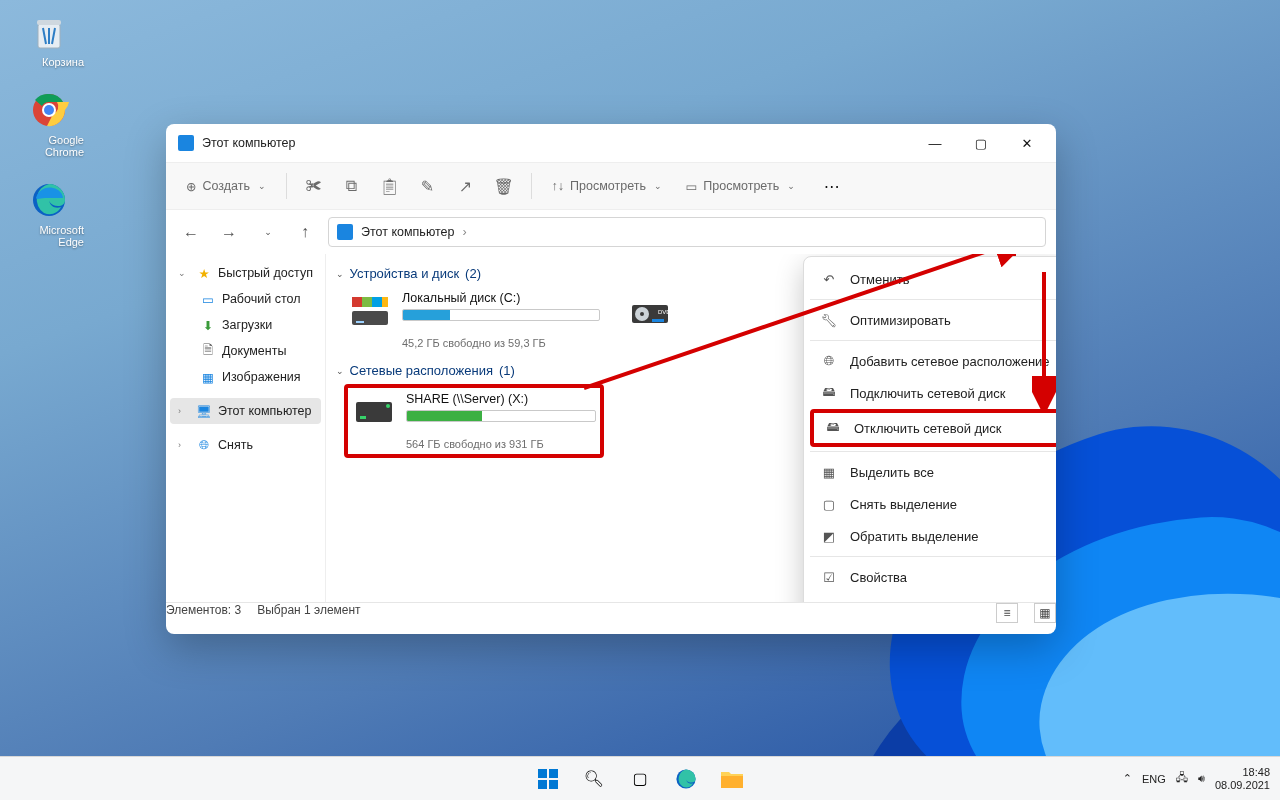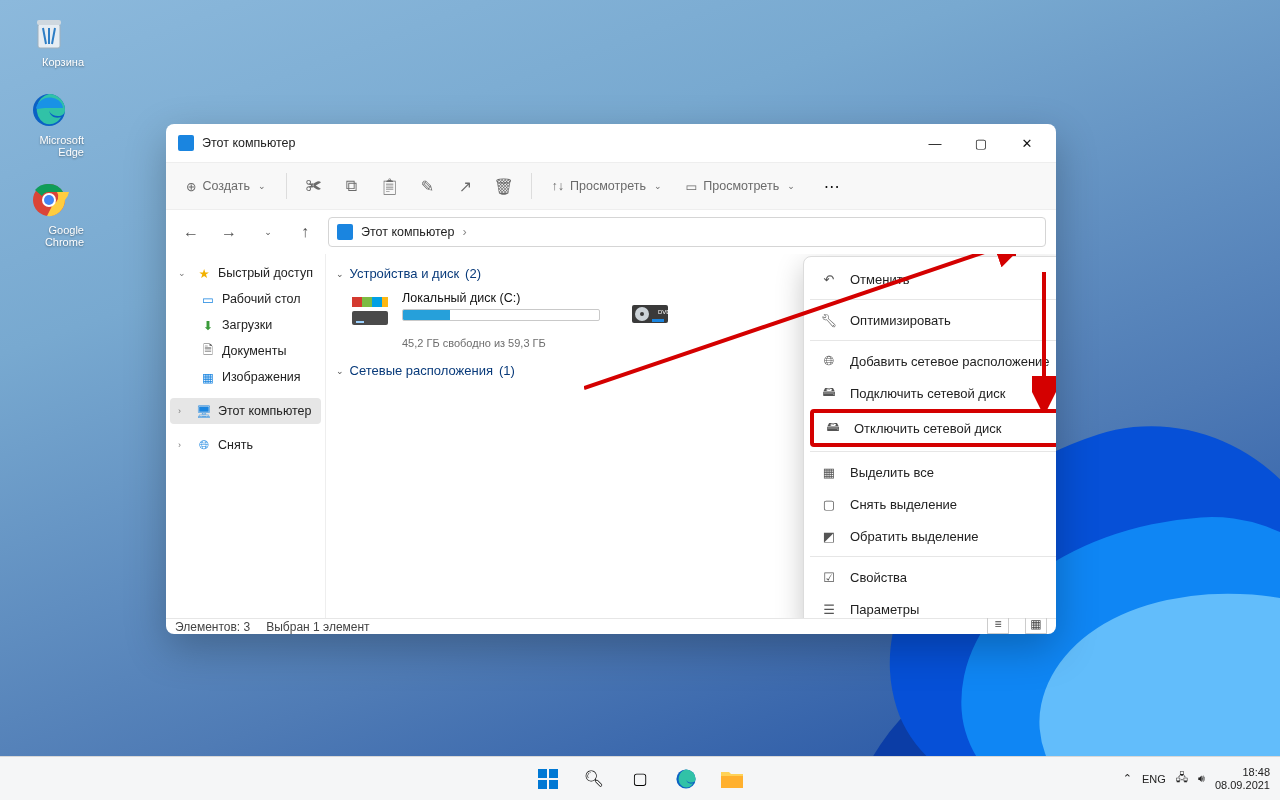--- a/index.html
+++ b/index.html
@@ -67,21 +67,21 @@
   .menu { position:absolute; left:477px; top:2px; width:268px; background:#fff; border:1px solid #dcdcdc; border-radius:8px; box-shadow:0 10px 28px rgba(0,0,0,.22); padding:6px; z-index:5; font-size:13px; }
   .menu .mi{height:32px;display:flex;align-items:center;gap:12px;padding:0 10px;border-radius:4px;cursor:pointer;color:#222;}
   .menu hr{border:none;border-top:1px solid #e6e6e6;margin:4px 0;}
   .menu .mico{width:18px;height:18px;display:flex;align-items:center;justify-content:center;color:#555;}
   .menu .mi.framed{border:4px solid #d40000;border-radius:4px;height:38px;}
 
   
   svg.arrow{position:absolute;pointer-events:none;z-index:6;}
 
   
-  .statusbar{height:16px;border-top:1px solid #e6e6e6;display:flex;align-items:flex-end;padding:0 9px;font-size:12px;color:#444;gap:16px;}
+  .statusbar{height:32px;border-top:1px solid #e6e6e6;display:flex;align-items:flex-start;padding:0 0;font-size:12px;color:#444;gap:16px;}
   .statusbar .sp{flex:1;}
   .statusbar .vbtn{width:22px;height:20px;display:flex;align-items:center;justify-content:center;border:1px solid #ccc;cursor:pointer;}
 
   
   .taskbar{position:absolute;left:0;bottom:0;width:1280px;height:44px;background:#f5f6f7;border-top:1px solid #d8d8d8;display:flex;align-items:center;}
   .taskbar .center{position:absolute;left:50%;transform:translateX(-50%);display:flex;align-items:center;gap:6px;}
   .tb{width:40px;height:40px;display:flex;align-items:center;justify-content:center;border-radius:4px;cursor:pointer;}
   .taskbar .tray{position:absolute;right:10px;display:flex;align-items:center;gap:10px;color:#222;font-size:11px;cursor:pointer;}
   .tray .col{display:flex;flex-direction:column;align-items:flex-end;line-height:1.15;}
 </style>
@@ -102,38 +102,38 @@
           <rect x="9" y="12" width="22" height="24" rx="2" fill="#e6edf3" stroke="#9fb0bd"></rect>
           <rect x="8" y="8" width="24" height="5" rx="2" fill="#cfd8df"></rect>
           <path d="M14 16 L17 32 M20 16 L20 32 M26 16 L23 32" stroke="#2e7ec5" stroke-width="2"></path>
         </svg>
     </div>
     <div>Корзина</div>
   </div>
   <div class="di">
     <div class="ic">
       <svg width="40" height="40" viewBox="0 0 40 40">
-          <circle cx="20" cy="20" r="16" fill="#0b61c4"></circle>
-          <path d="M20 4a16 16 0 0 1 16 16c0 4-3 6-7 6-8 0-9-6-9-6 1 7 7 9 12 7-3 6-10 9-17 6A16 16 0 0 1 20 4z" fill="#31c2a7"></path>
-          <path d="M7 18c2-7 9-12 17-10 6 1 10 6 10 10H16c-5 0-8 2-9 0z" fill="#1992e6"></path>
-        </svg>
-    </div>
-    <div>Microsoft Edge</div>
-  </div>
-  <div class="di">
-    <div class="ic">
-      <svg width="40" height="40" viewBox="0 0 40 40">
           <circle cx="20" cy="20" r="16" fill="#db4437"></circle>
           <path d="M20 4a16 16 0 0 1 14 8H20a8 8 0 0 0-7 4L6 10A16 16 0 0 1 20 4z" fill="#0f9d58"></path>
           <path d="M36 20a16 16 0 0 1-18 16l6-12a8 8 0 0 0 4-12h12a16 16 0 0 1-4 8z" fill="#ffcd40"></path>
           <circle cx="20" cy="20" r="7" fill="#fff"></circle>
           <circle cx="20" cy="20" r="5" fill="#4285f4"></circle>
         </svg>
     </div>
     <div>Google Chrome</div>
+  </div>
+  <div class="di">
+    <div class="ic">
+      <svg width="40" height="40" viewBox="0 0 40 40">
+          <circle cx="20" cy="20" r="16" fill="#0b61c4"></circle>
+          <path d="M20 4a16 16 0 0 1 16 16c0 4-3 6-7 6-8 0-9-6-9-6 1 7 7 9 12 7-3 6-10 9-17 6A16 16 0 0 1 20 4z" fill="#31c2a7"></path>
+          <path d="M7 18c2-7 9-12 17-10 6 1 10 6 10 10H16c-5 0-8 2-9 0z" fill="#1992e6"></path>
+        </svg>
+    </div>
+    <div>Microsoft Edge</div>
   </div>
 </div>
 
 <div class="window">
   <div class="titlebar">
     <div class="tico"></div>
     <div class="ttxt">Этот компьютер</div>
     <div class="tbtn">―</div>
     <div class="tbtn">▢</div>
     <div class="tbtn close">✕</div>
@@ -271,20 +271,38 @@
               </svg>
             </div>
         </div>
       </div>
 
       <div class="grp">
           <span class="car">⌄</span>
           <span>Сетевые расположения</span> 
           <span>(1)</span>
         </div>
+      <div class="tiles">
+        <div class="tile redframe" style="padding:4px;">
+          <div class="dicon">
+              <svg width="44" height="40" viewBox="0 0 44 40">
+                <rect x="4" y="10" width="36" height="20" rx="2" fill="#3a3a3a"></rect>
+                <rect x="8" y="24" width="6" height="3" fill="#37d26a"></rect>
+                <circle cx="36" cy="14" r="2" fill="#37d26a"></circle>
+              </svg>
+            </div>
+          <div class="info">
+            <div class="nm">SHARE (\\Server) (X:)</div>
+            <div class="bar">
+                <div class="fill green" style="width:40%"></div>
+              </div>
+            <div class="sub">564 ГБ свободно из 931 ГБ</div>
+          </div>
+        </div>
+      </div>
 
       <div class="menu">
         <div class="mi">
             <span class="mico">↶</span>
             <span>Отменить</span>
           </div>
         <hr>
         <div class="mi">
             <span class="mico">🔧︎</span>
             <span>Оптимизировать</span>

